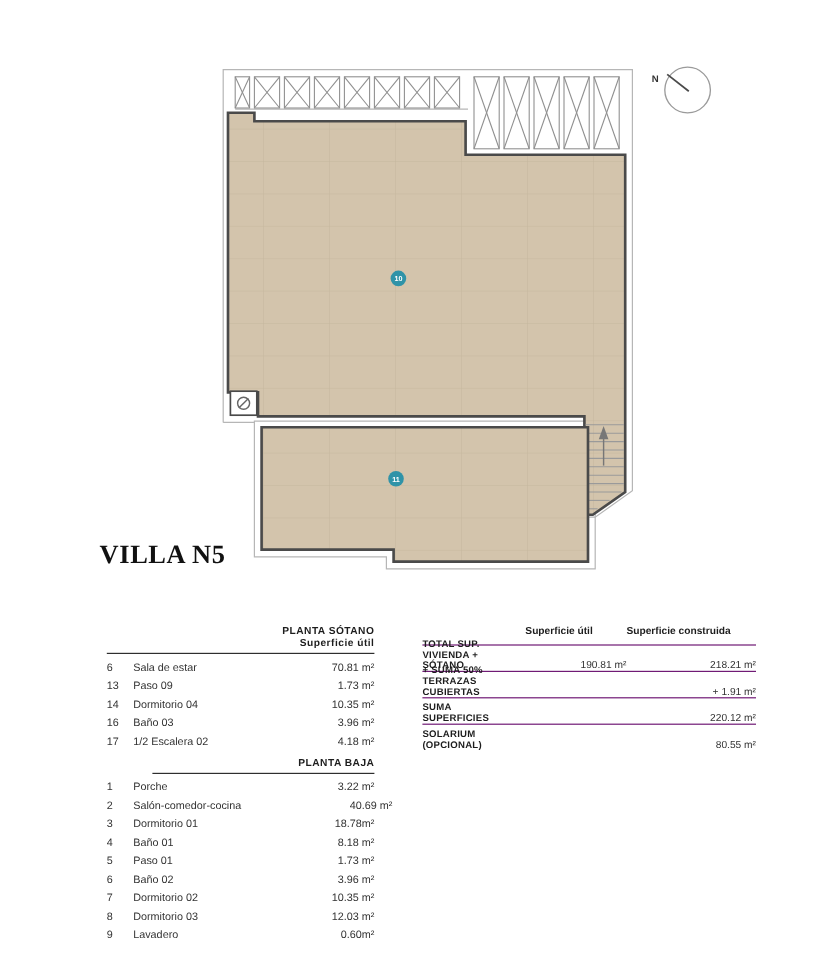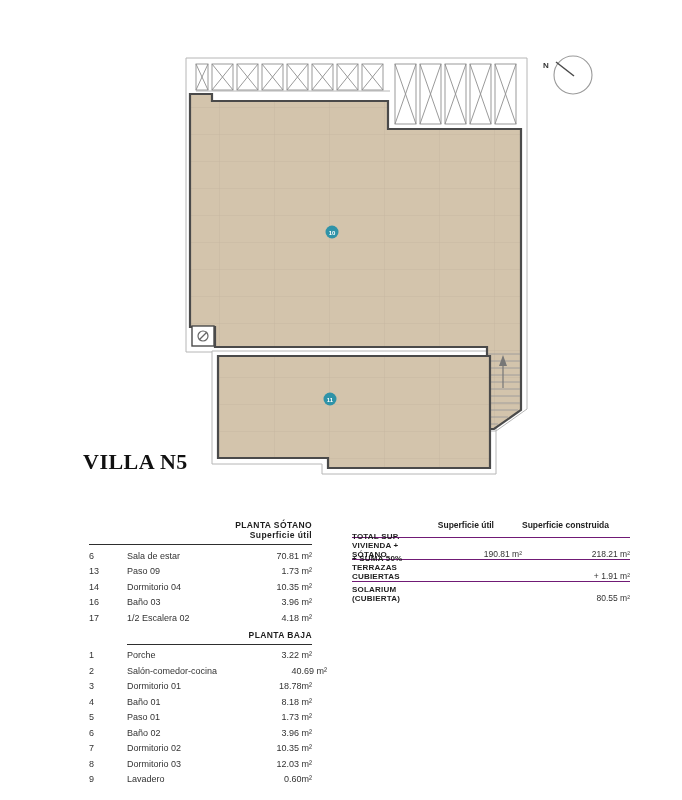--- a/index.html
+++ b/index.html
@@ -20,21 +20,21 @@
   
   .ltable{position:absolute;left:89px;top:520px;width:223px;font-size:9px;}
   .lhead{
     display:flex;justify-content:space-between;align-items:flex-end;
     font-weight:bold;font-size:8.5px;letter-spacing:0.4px;color:#1d1d1d;
     border-bottom:1.3px solid #2e2e2e;padding-bottom:4px;margin-bottom:3px;flex-direction:column;
   }
   .lhead.second{margin-top:4px;margin-left:38px;}
   .lrow{display:flex;align-items:center;height:15.5px;color:#333;}
   .lrow .num{width:22px;flex:none;}
-  .lrow .nm{flex:1;margin-left:16px;}
+  .lrow .nm{flex:1;}
   .lrow .val{flex:none;text-align:right;}
   .lrow .val.shift{margin-right:-15px;text-align:center;}
   
   .stable{position:absolute;left:352px;top:520px;width:278px;font-size:8.5px;}
   .shead{display:flex;align-items:flex-end;padding-bottom:7px;font-weight:bold;color:#1d1d1d;}
   .shead .sp{flex:1;}
   .shead .h1{width:95px;text-align:right;flex:none;}
   .shead .h2{width:108px;flex:none;padding-left:28px;}
   .srow{display:flex;align-items:flex-end;height:21px;border-top:1px solid #701a75;}
   .srow:first-of-type{border-top-color:#4a4a4a;}
@@ -274,17 +274,22 @@
     <span class="slabel">TOTAL SUP. VIVIENDA + SÓTANO</span>
     <span class="sutil">190.81 m²</span>
     <span class="sconstr">218.21 m²</span>
   </div>
   <div class="srow">
     <span class="slabel">+ SUMA 50% TERRAZAS CUBIERTAS</span>
     <span class="sutil"></span>
     <span class="sconstr">+ 1.91 m²</span>
   </div>
   <div class="srow">
-    <span class="slabel">SOLARIUM (CUBIERTA)</span>
+    <span class="slabel">SUMA SUPERFICIES</span>
+    <span class="sutil"></span>
+    <span class="sconstr">220.12 m²</span>
+  </div>
+  <div class="srow">
+    <span class="slabel">SOLARIUM (OPCIONAL)</span>
     <span class="sutil"></span>
     <span class="sconstr">80.55 m²</span>
   </div>
 </div>
 
 </body></html>

